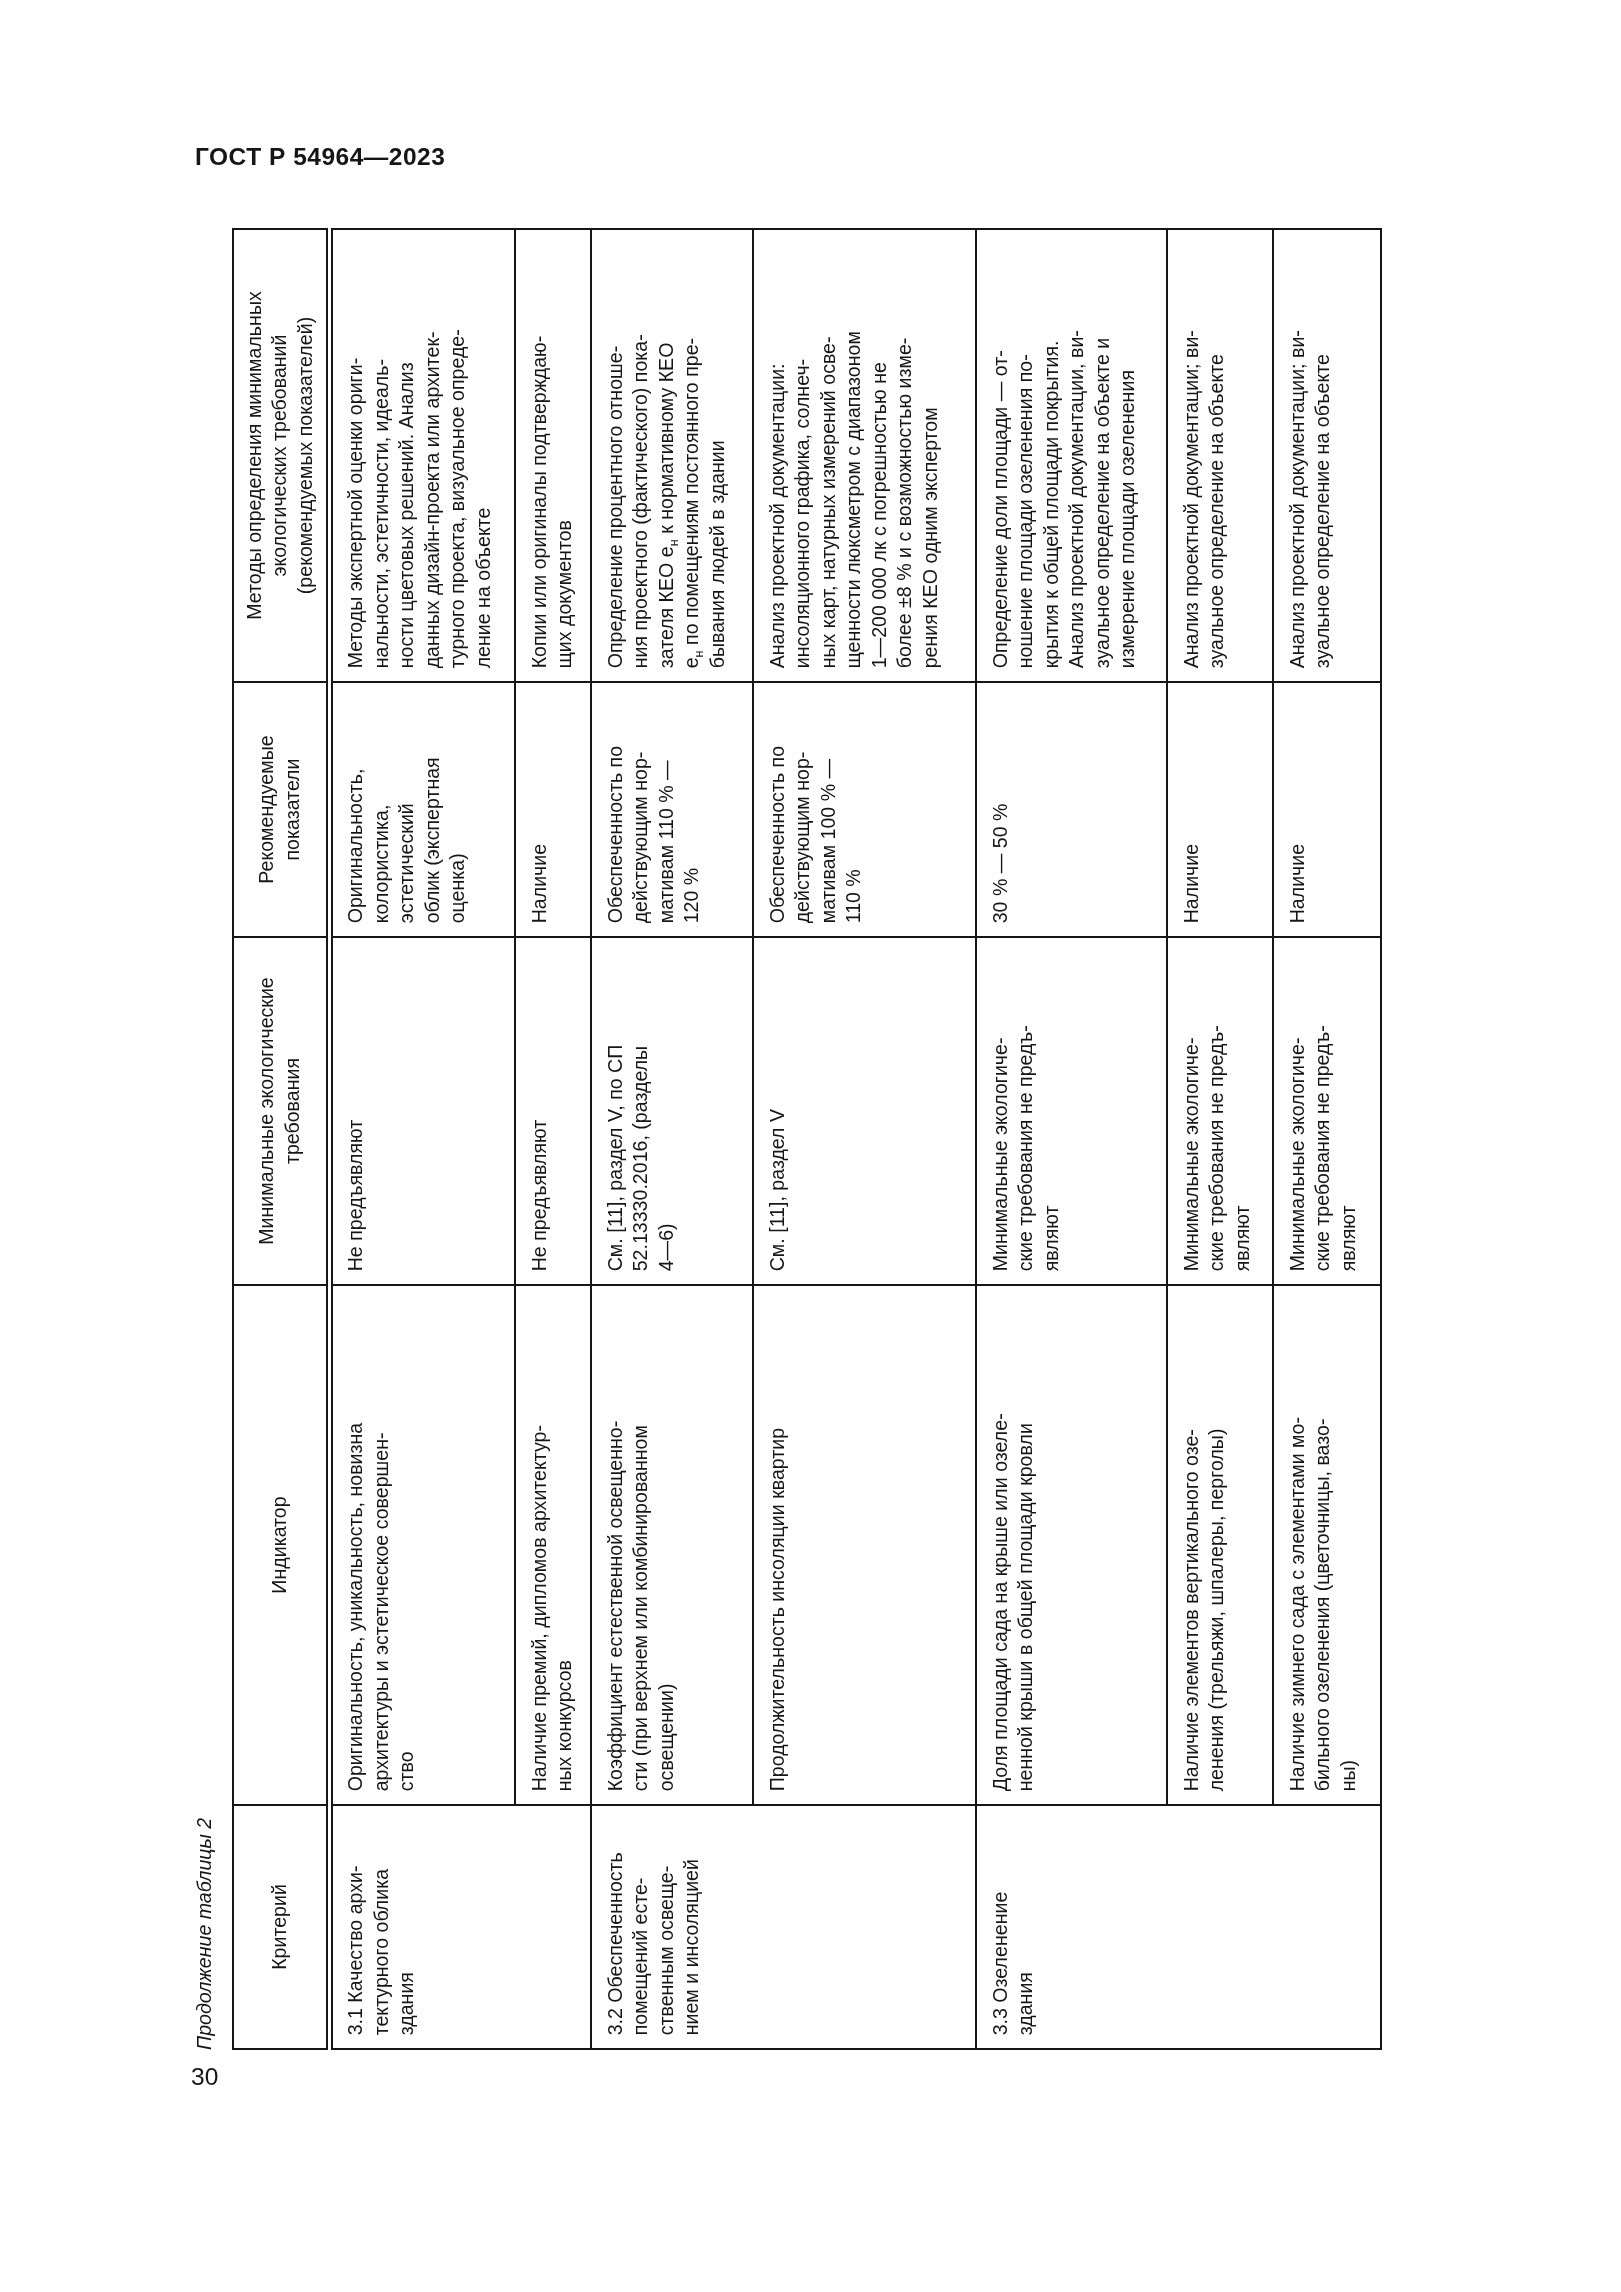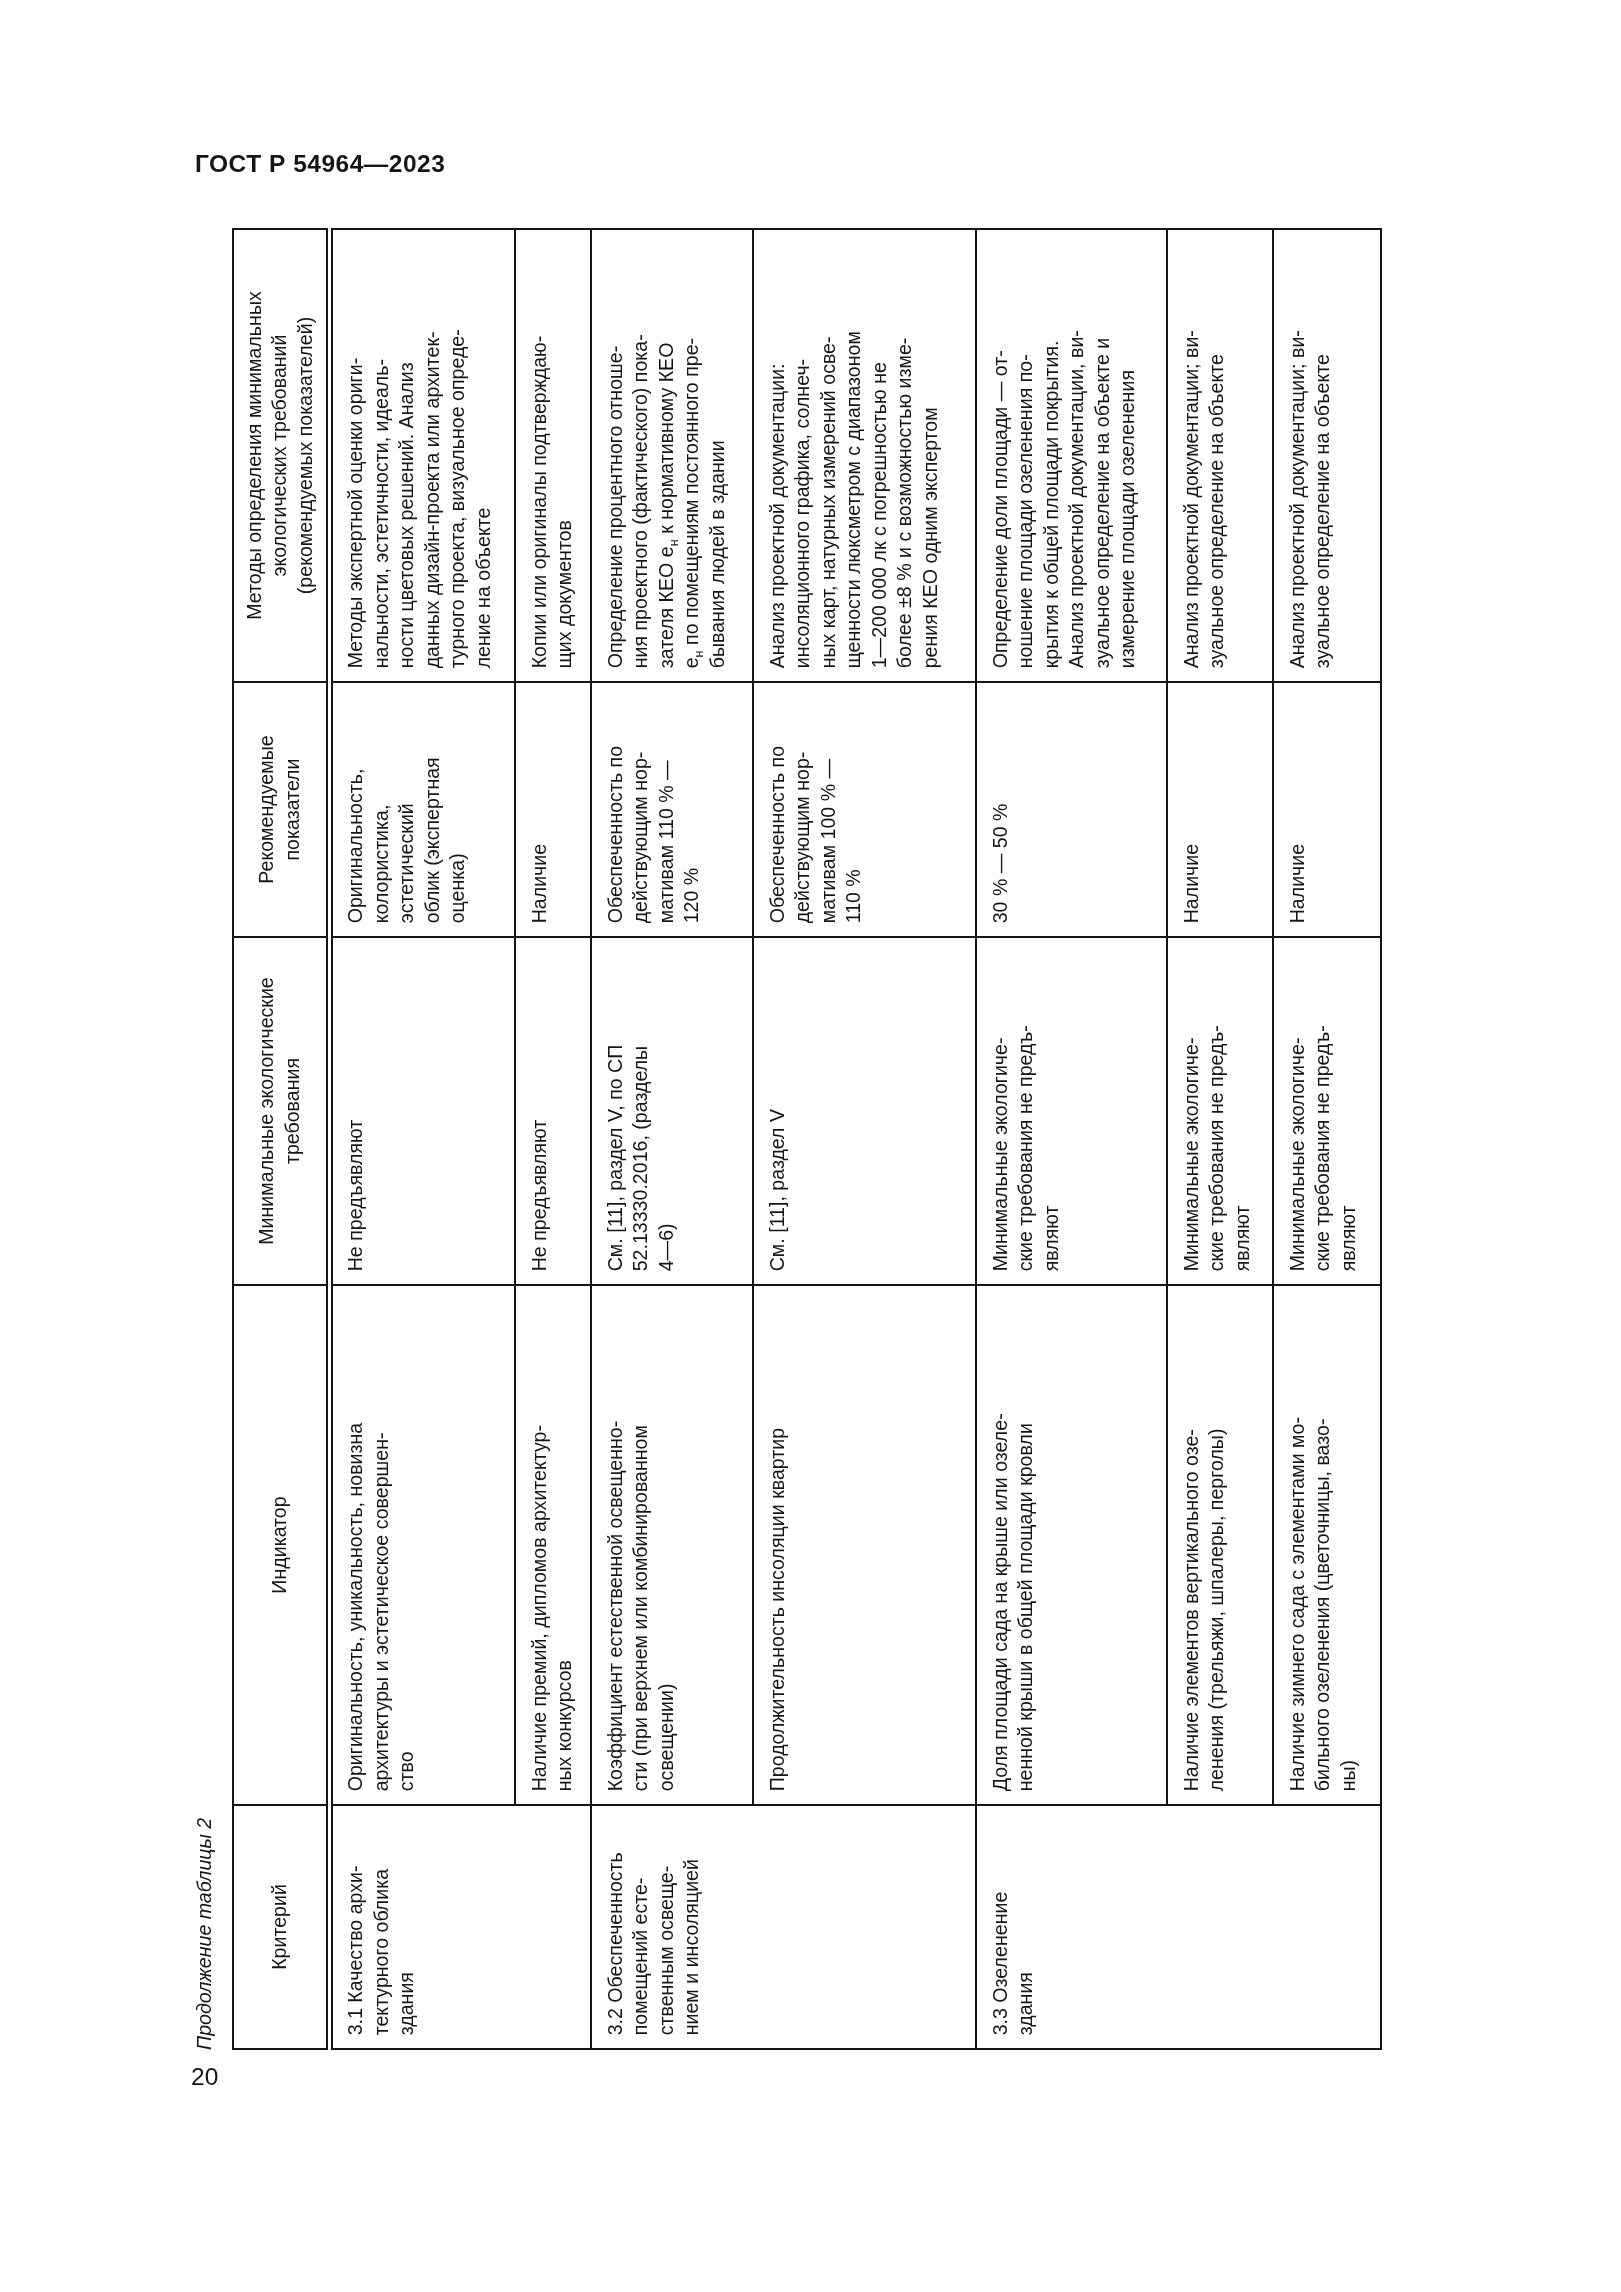--- a/index.html
+++ b/index.html
@@ -1,18 +1,18 @@
 <!DOCTYPE html>
 <html><head>
 <meta charset="utf-8">
 <style>
   html,body{margin:0;padding:0;background:#e8e8e8;}
   .page{position:relative;width:1621px;height:2293px;background:#ffffff;overflow:hidden;
         font-family:"Liberation Sans", sans-serif;color:#161616;}
-  .doc-code{position:absolute;left:195px;top:150px;font-size:24.5px;font-weight:bold;letter-spacing:0.5px;}
+  .doc-code{position:absolute;left:195px;top:143px;font-size:24.5px;font-weight:bold;letter-spacing:0.5px;}
   .page-num{position:absolute;left:191px;top:2063px;font-size:24.5px;}
   .rotated{position:absolute;left:-110px;top:531px;width:1820px;height:1218px;
            transform:rotate(-90deg);transform-origin:50% 50%;}
   .caption{font-size:19.6px;font-style:italic;line-height:26.5px;height:26.5px;margin-bottom:14.7px;}
   table.gost{border-collapse:collapse;table-layout:fixed;width:1820px;border:2.9px solid #161616;}
   table.gost th, table.gost td{border:2px solid #161616;box-sizing:border-box;}
   table.gost thead th{border-bottom:7.8px double #161616;vertical-align:middle;text-align:center;
                       font-weight:normal;font-size:19.6px;line-height:25.5px;padding:3.9px 7.8px;}
   table.gost td{vertical-align:top;text-align:left;font-size:19.6px;line-height:25.5px;padding:10.8px 12.7px;}
   .pre{white-space:pre-line;}
@@ -151,15 +151,15 @@
 ские требования не предъ-
 являют</span></td>
           <td><span class="pre">Наличие</span></td>
           <td><span class="pre">Анализ проектной документации; ви-
 зуальное определение на объекте</span></td>
         </tr>
       </tbody>
     </table>
   </div>
 
-  <div class="page-num">20</div>
+  <div class="page-num">30</div>
 </div>
 
 
 </body></html>

